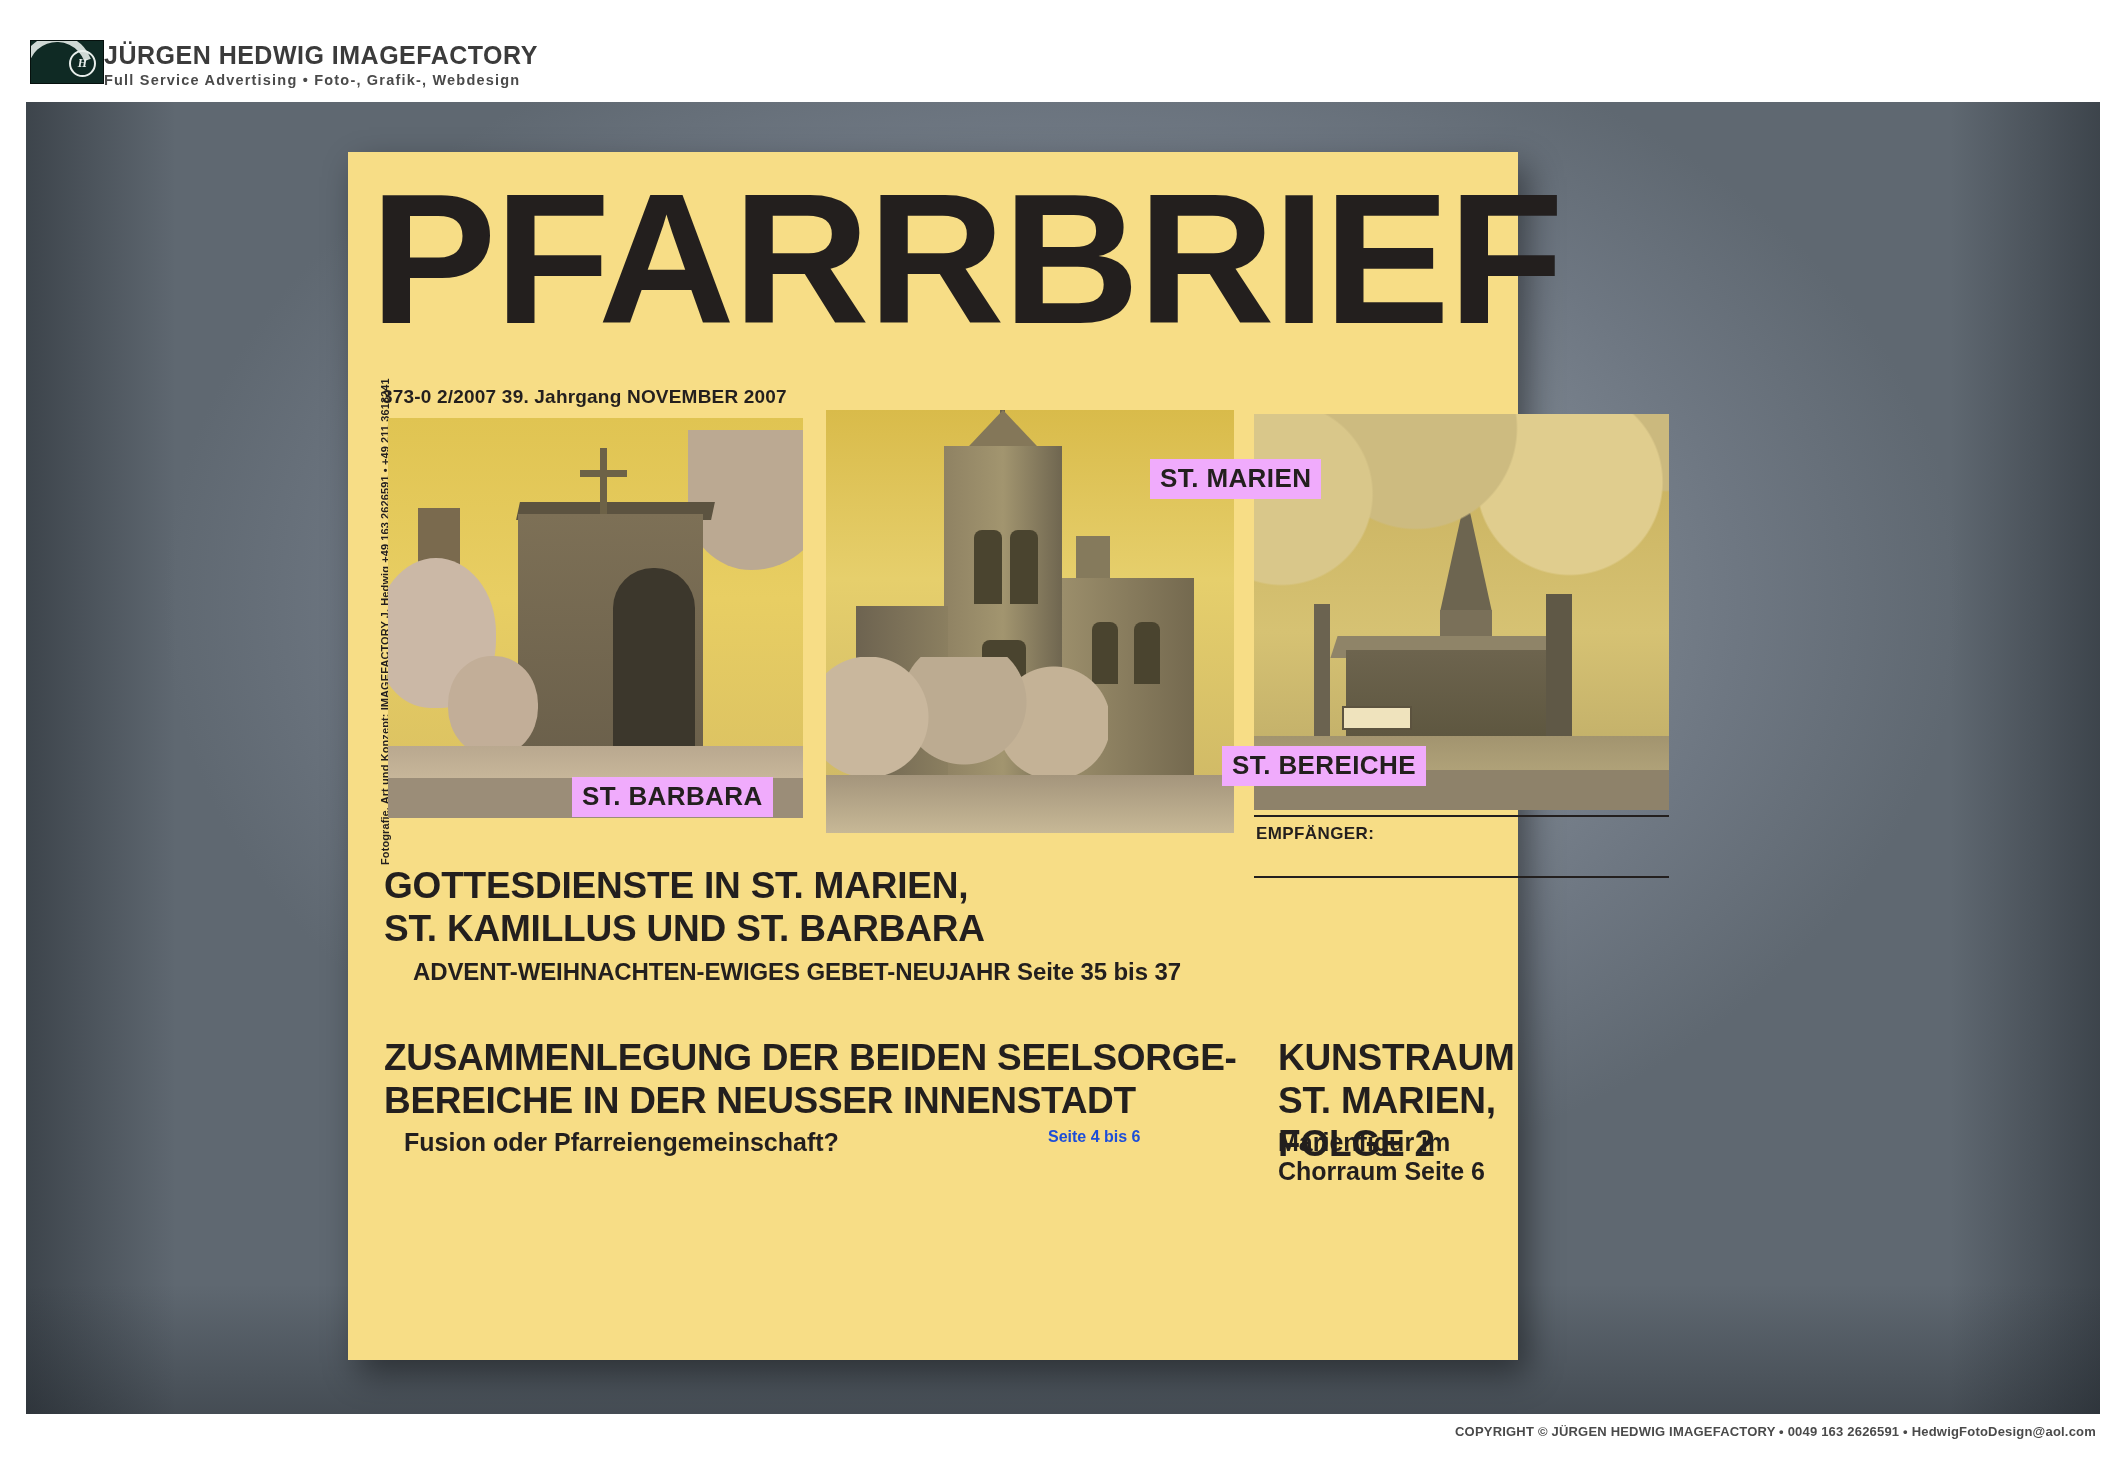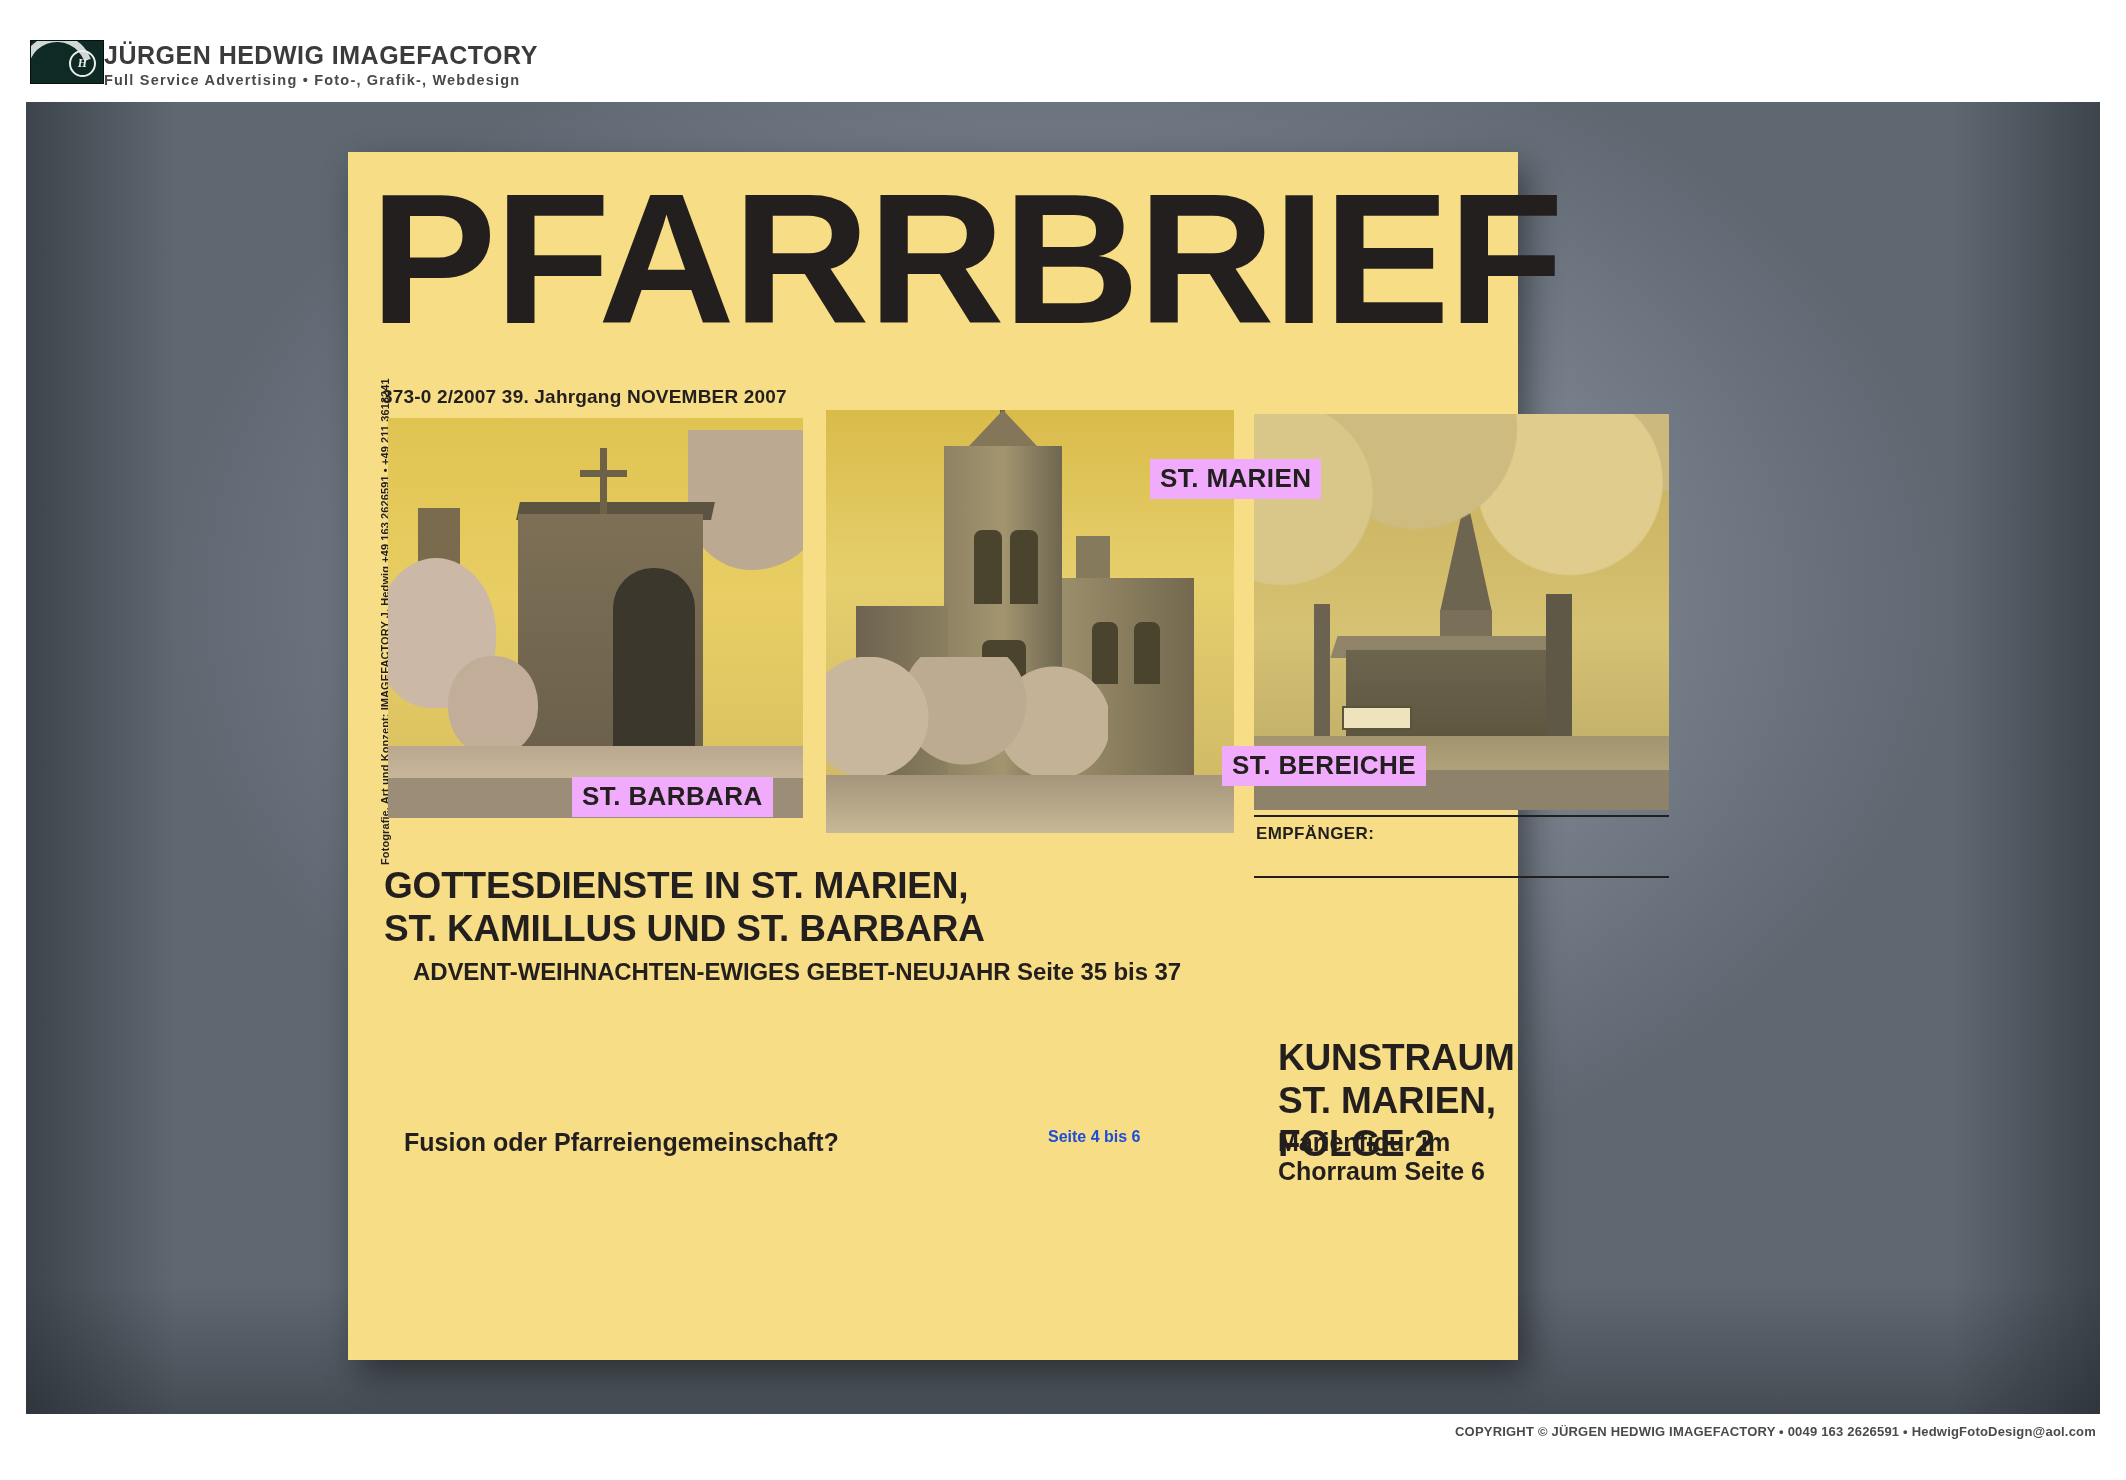--- a/index.html
+++ b/index.html
@@ -519,20 +519,24 @@
     <div class="rule" id="rule-1"></div>
     <div class="empf-label">EMPFÄNGER:</div>
     <div class="rule" id="rule-2"></div>
 
     <div class="headline-a">
       <div>GOTTESDIENSTE IN ST. MARIEN,</div>
       <div>ST. KAMILLUS UND ST. BARBARA</div>
     </div>
     <div class="sub-a">ADVENT-WEIHNACHTEN-EWIGES GEBET-NEUJAHR  Seite 35 bis 37</div>
 
+    <div class="headline-b">
+      <div>ZUSAMMENLEGUNG DER BEIDEN SEELSORGE-</div>
+      <div>BEREICHE IN DER NEUSSER INNENSTADT</div>
+    </div>
     <div class="sub-b">Fusion oder Pfarreiengemeinschaft?</div>
     <div class="page-b">Seite 4 bis 6</div>
 
     <div class="headline-c">
       <div>KUNSTRAUM</div>
       <div>ST. MARIEN, FOLGE 2</div>
     </div>
     <div class="sub-c">Marienfigur im Chorraum  Seite 6</div>
 
   </div>

